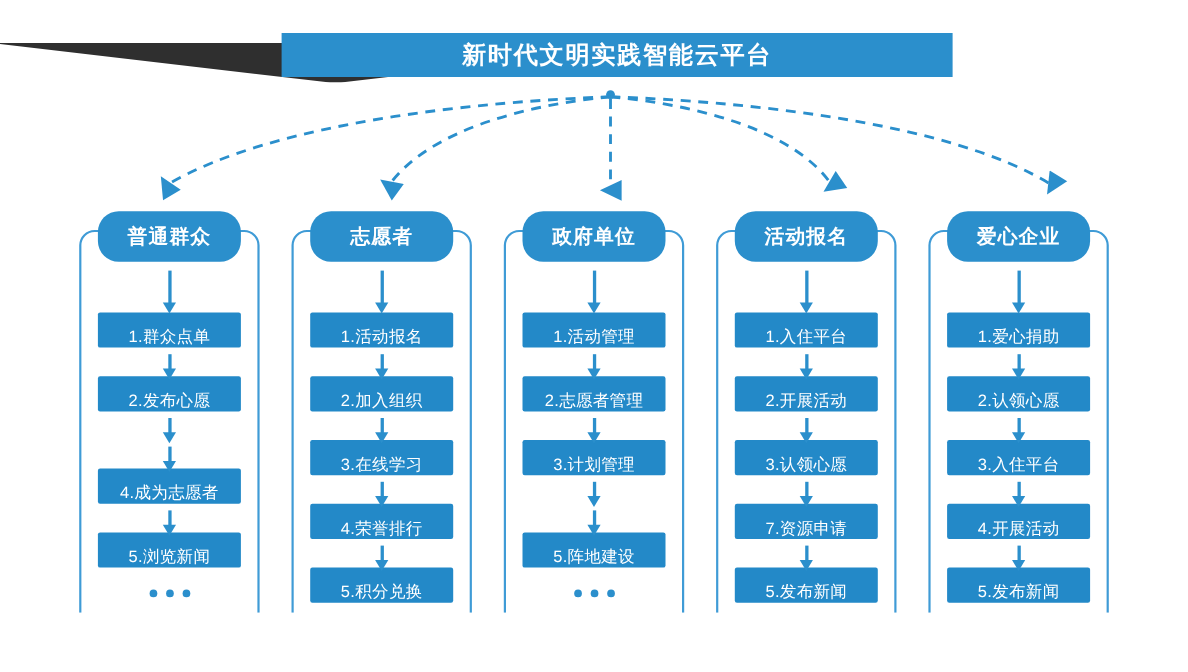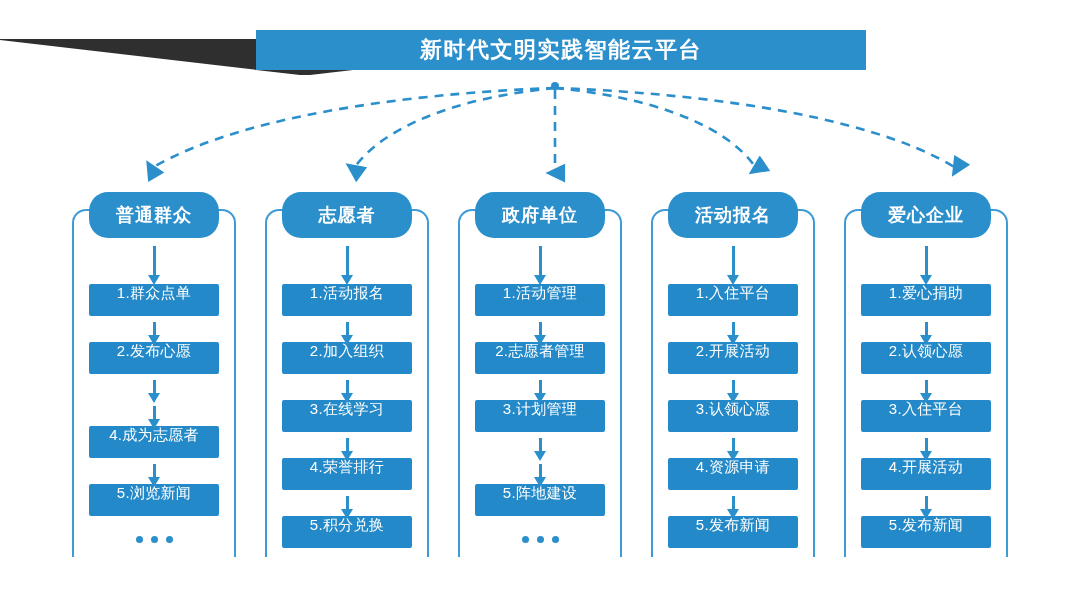--- a/index.html
+++ b/index.html
@@ -150,21 +150,21 @@
     border-right: 6px solid transparent;
     border-top: 10px solid #2b8fcc;
   }
   .item-box {
     width: 130px;
     margin: 0 auto;
     height: 32px;
     background: #2389c8;
     border-radius: 2px;
     display: flex;
-    align-items: flex-start;
+    align-items: flex-end;
     justify-content: center;
   }
   .item-label {
     color: #ffffff;
     font-size: 15px;
     white-space: nowrap;
     letter-spacing: 0.3px;
   }
   .ellipsis {
     width: 172px;
@@ -362,21 +362,21 @@
           <div class="arrow-down">
             <div class="arrow-glyph"></div>
           </div>
           <div class="item-box">
             <span class="item-label">3.认领心愿</span>
           </div>
           <div class="arrow-down">
             <div class="arrow-glyph"></div>
           </div>
           <div class="item-box">
-            <span class="item-label">4.资源申请</span>
+            <span class="item-label">7.资源申请</span>
           </div>
           <div class="arrow-down">
             <div class="arrow-glyph"></div>
           </div>
           <div class="item-box">
             <span class="item-label">5.发布新闻</span>
           </div>
           <div class="ellipsis">
             <span class="dot"></span>
             <span class="dot"></span>

